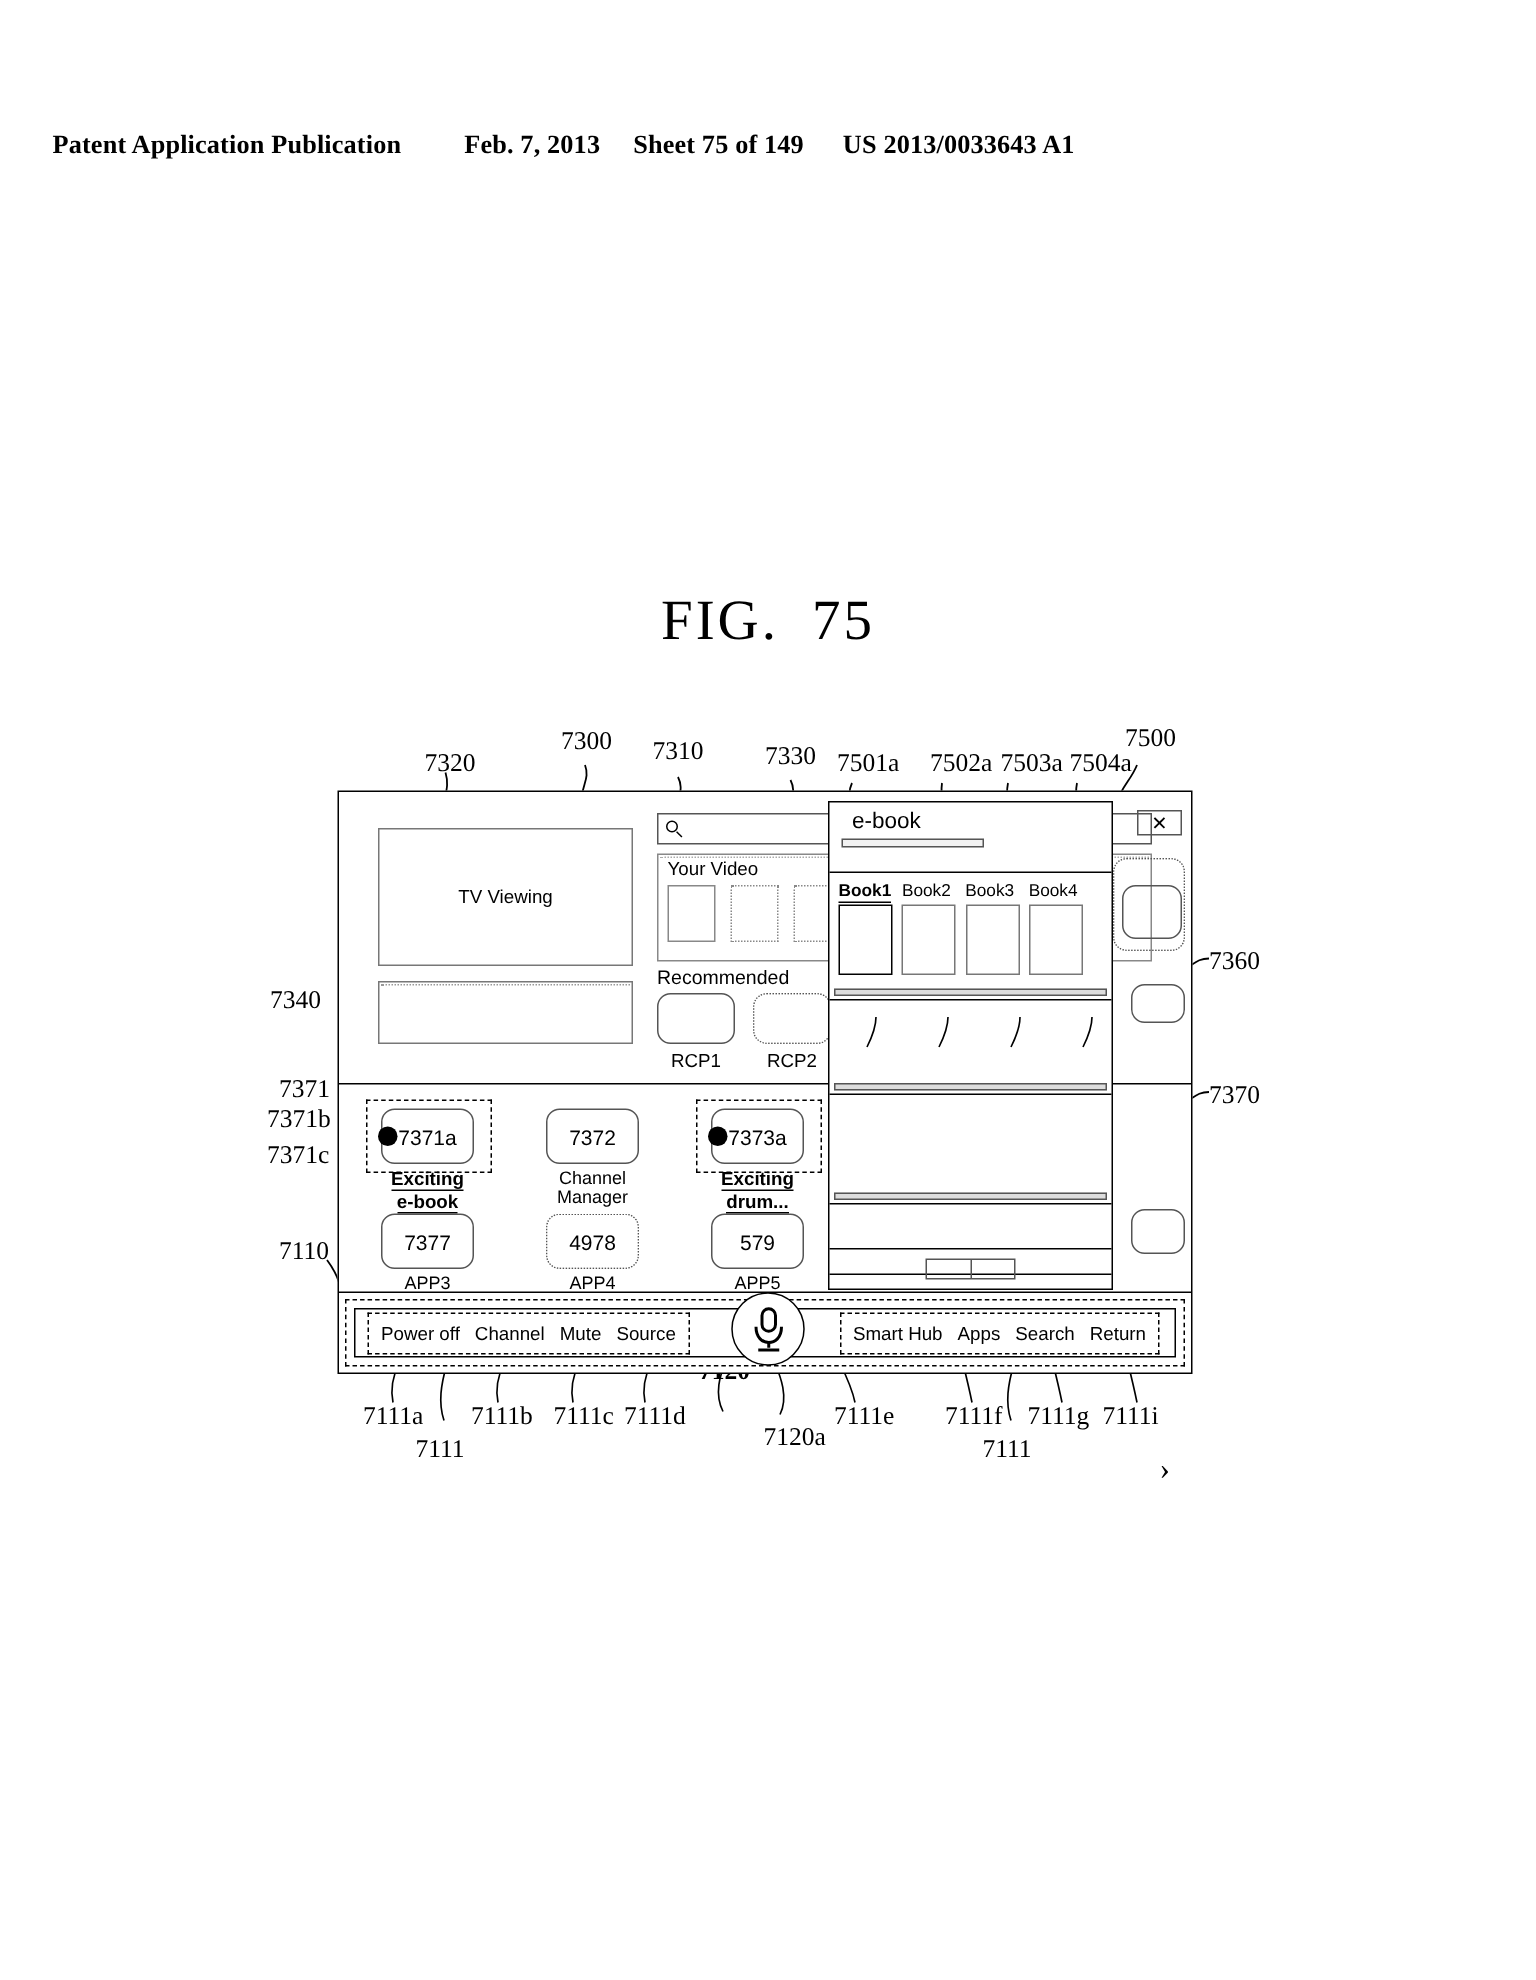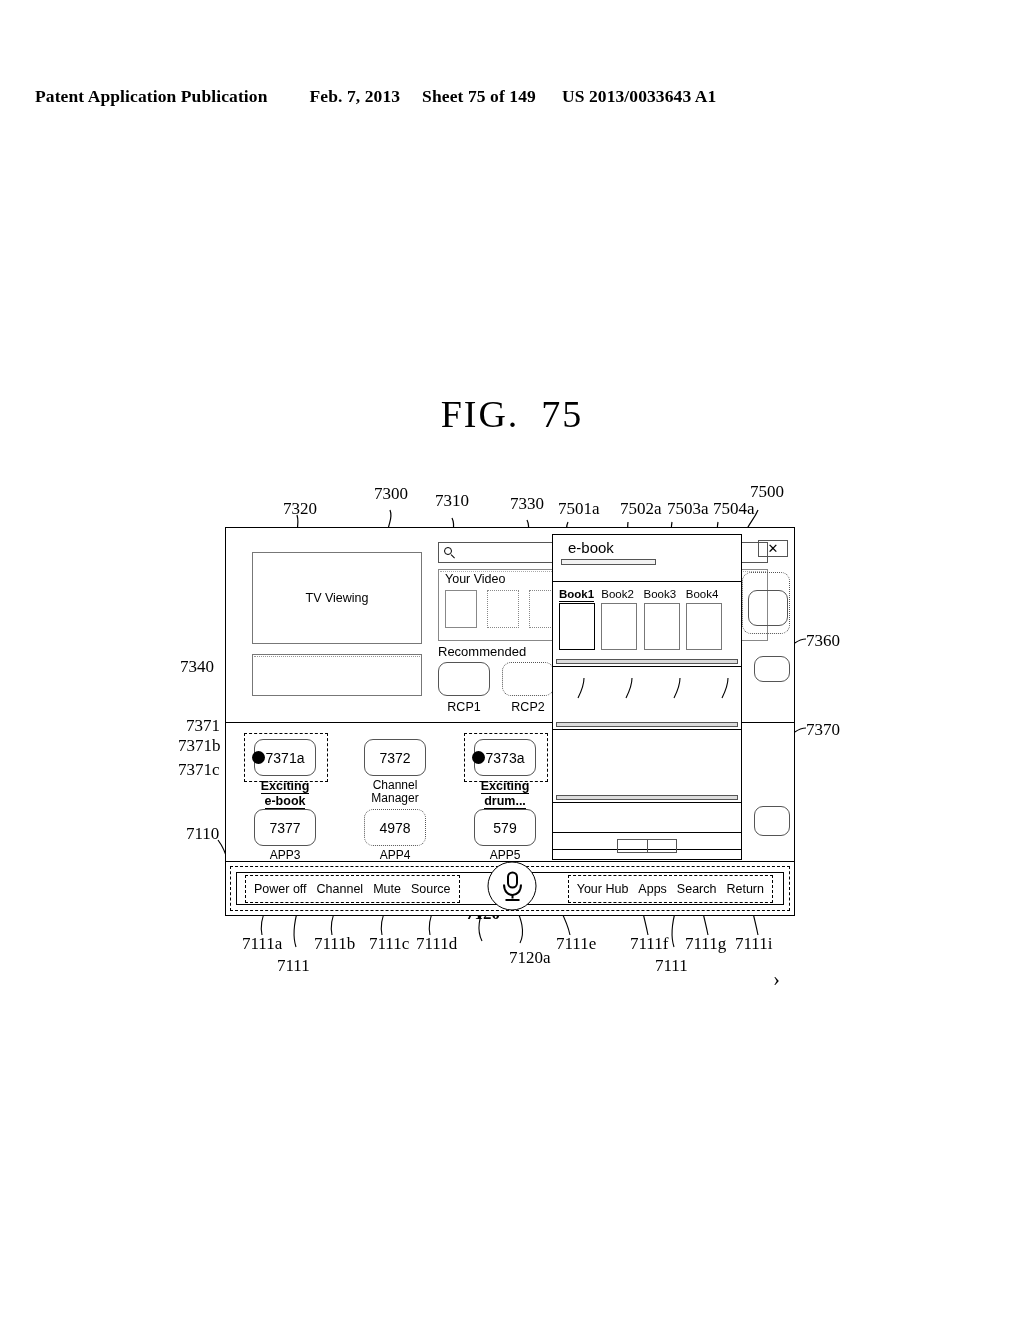--- a/index.html
+++ b/index.html
@@ -465,21 +465,21 @@
   <div class="zone-voice">
     <div class="voice-dash"></div>
     <div class="voice-inner">
       <div class="cmd-group left">
         <span class="cmd">Power off</span>
         <span class="cmd">Channel</span>
         <span class="cmd">Mute</span>
         <span class="cmd">Source</span>
       </div>
       <div class="cmd-group right">
-        <span class="cmd">Your Hub</span>
+        <span class="cmd">Smart Hub</span>
         <span class="cmd">Apps</span>
         <span class="cmd">Search</span>
         <span class="cmd">Return</span>
       </div>
     </div>
   </div>
 </div>
 
 <div class="mic-wrap" style="position:absolute;left:512px;top:886px;transform:translate(-50%,-50%);">
   <svg width="26" height="32" viewBox="0 0 26 32">

